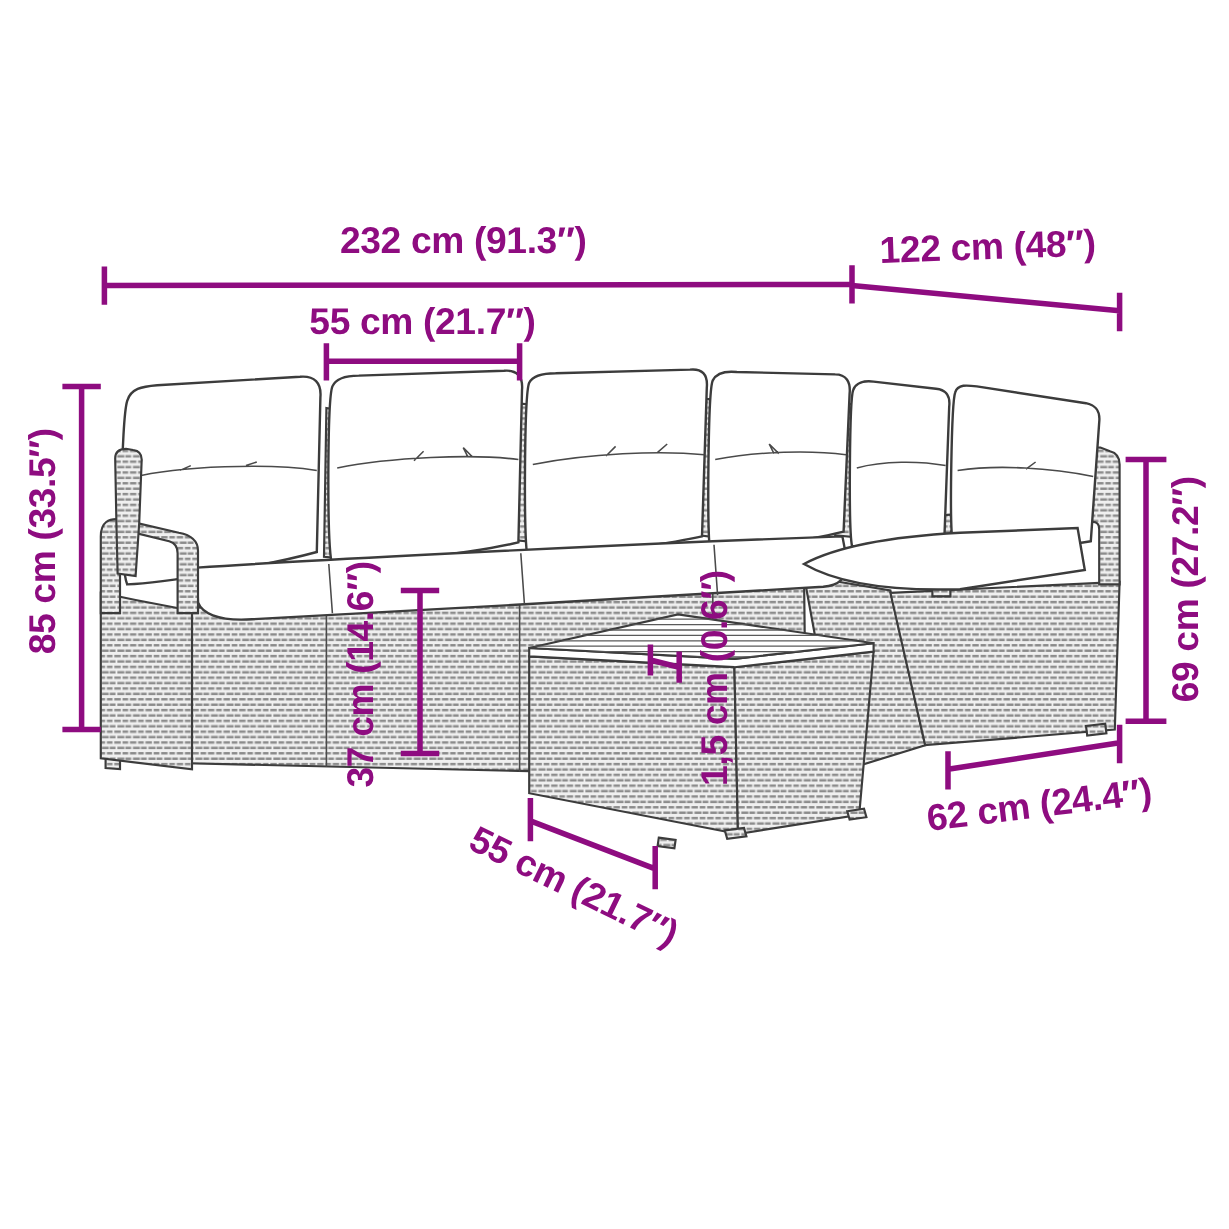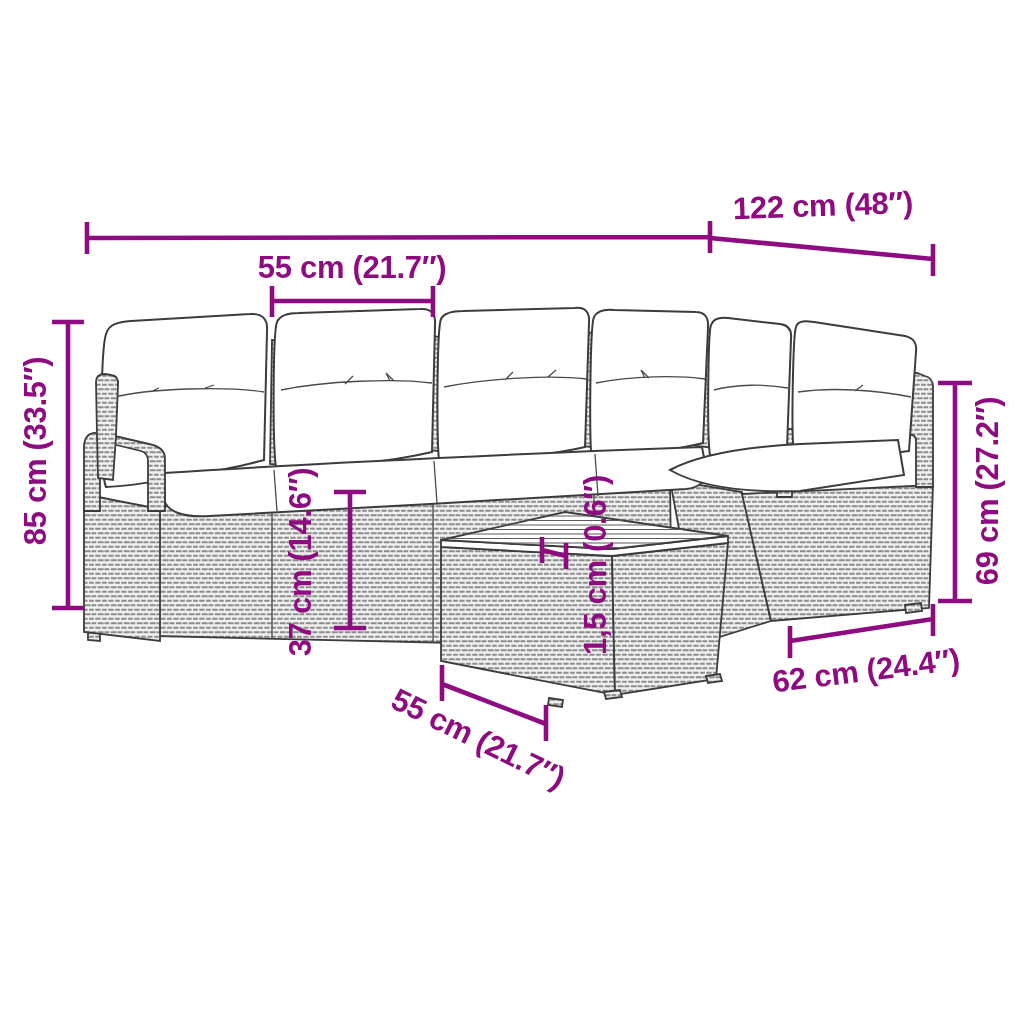--- a/index.html
+++ b/index.html
@@ -133,20 +133,21 @@
       </g>
       <g>
         <path class="dl" d="M442,684 L546,724 M442,665 V701 M546,705 V741"></path>
       </g>
       <g>
         <path class="dl" stroke-width="4" d="M542,537 V563 M566,543 V569 M542,550 L566,556"></path>
       </g>
     </g>
   </svg>
 
+  <div class="dim-label" style="left:386px;top:201px;transform:translate(-50%,-50%);">232 cm (91.3″)</div>
 
   <div class="dim-label" style="left:823px;top:206px;transform:translate(-50%,-50%) rotate(-2deg);">122 cm (48″)</div>
 
   <div class="dim-label" style="left:352px;top:268px;transform:translate(-50%,-50%);">55 cm (21.7″)</div>
 
   <div class="dim-label" style="left:36px;top:451px;transform:translate(-50%,-50%) rotate(-90deg);">85 cm (33.5″)</div>
 
   <div class="dim-label" style="left:301px;top:562px;transform:translate(-50%,-50%) rotate(-90deg);">37 cm (14.6″)</div>
 
   <div class="dim-label" style="left:596px;top:565px;transform:translate(-50%,-50%) rotate(-90deg);">1,5 cm (0.6″)</div>

